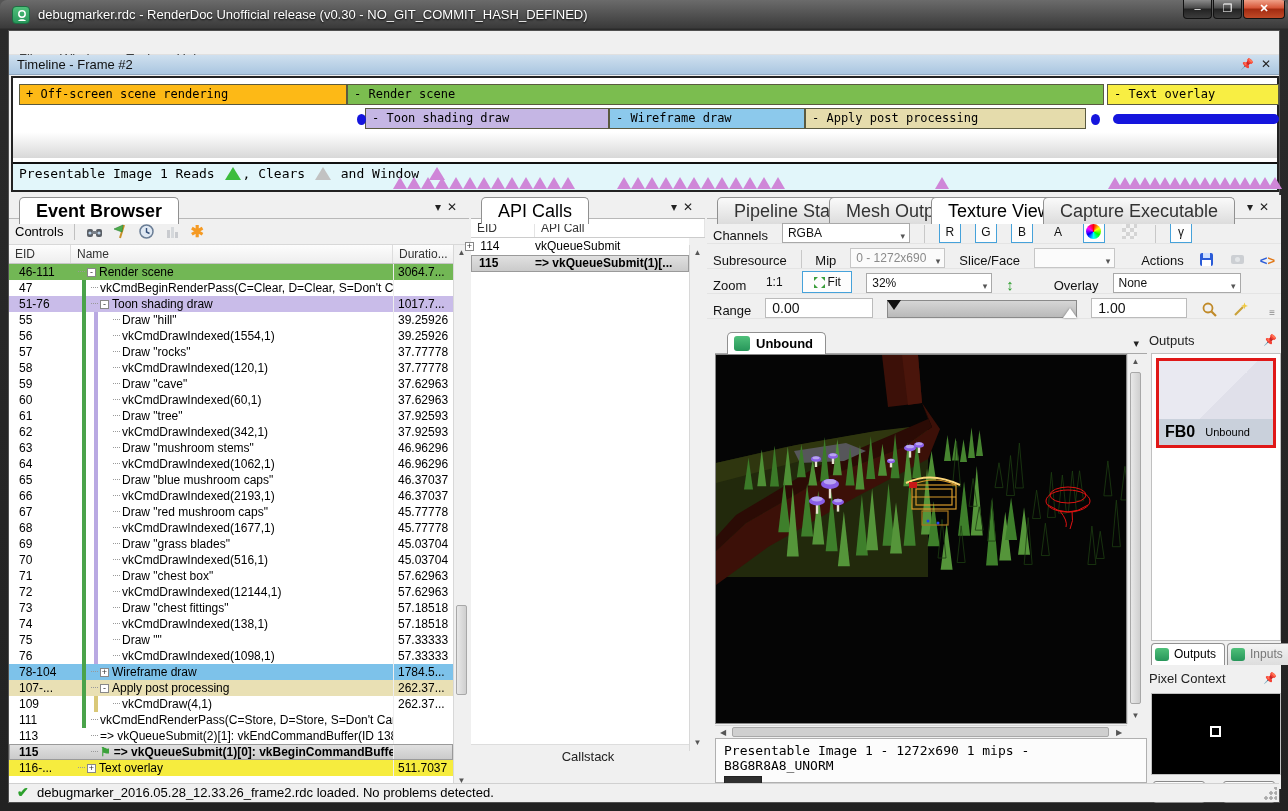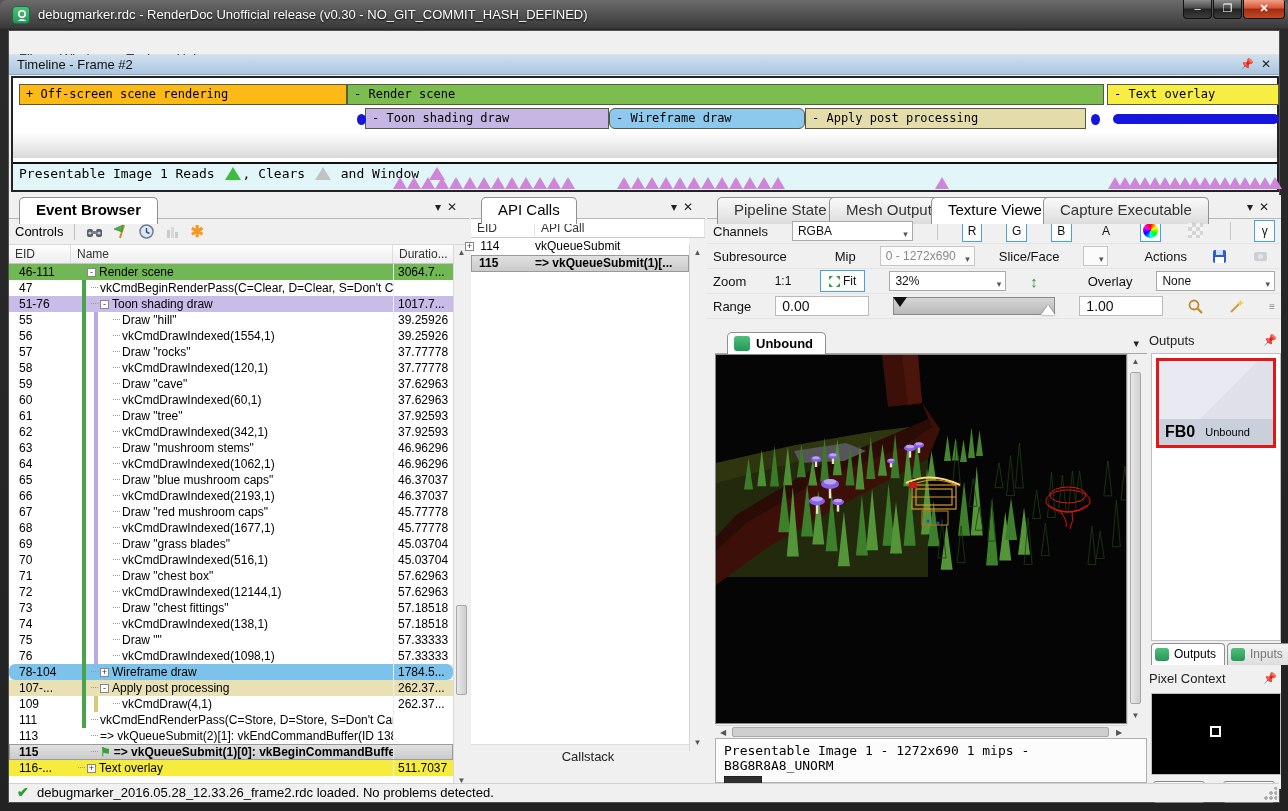--- a/index.html
+++ b/index.html
@@ -19,37 +19,37 @@
   .menubar{position:absolute;left:0;top:0;width:100%;height:24px;background:#f0f0f0;border-bottom:1px solid #e0e0e0;}
   .menubar .mi{display:inline-block;padding:20px 10px;font-size:13px;color:#404040;}
   .menubar .mi::first-letter{text-decoration:underline;}
   
   .tl-head{position:absolute;left:0;top:24px;width:100%;height:20px;background:linear-gradient(#cfe0ef,#aac6e0);font-size:13px;color:#111;padding:2px 8px;border-bottom:1px solid #90a8c0;}
   .tl-head .hbtns{position:absolute;right:8px;top:2px;font-size:12px;color:#222;}
   .tl-body{position:absolute;left:2px;top:45px;width:1268px;height:116px;background:#fff;border:2px solid #222;}
   .tl-bar{position:absolute;height:21px;border:1px solid #5a5a40;font-family:"DejaVu Sans Mono",monospace;font-size:12px;line-height:19px;padding:0 6px;white-space:nowrap;overflow:hidden;color:#000;}
   .tl-bar.r0{top:6px;} .tl-bar.r1{top:30px;}
   .bg-orange{background:#fdb916;} .bg-green{background:#7bbd4f;} .bg-yellow{background:#f8ee43;}
-  .bg-purple{background:#c5b6e4;} .bg-blue{background:#8cc9ec;border-radius:6px;} .bg-tan{background:#e5dcac;}
+  .bg-purple{background:#c5b6e4;} .bg-blue{background:#8cc9ec;} .bg-tan{background:#e5dcac;}
   .bg-dotbar{background:#1515dd;height:10px!important;border:none!important;border-radius:6px;top:36px!important;}
   .dots{position:absolute;display:flex;align-items:center;}
   .dots.r1{top:36px;} .dots.r2{top:62px;}
   .dots i{width:9px;height:11px;border-radius:50%;background:#1515dd;margin-right:8px;}
   .tl-fade{position:absolute;left:0;top:54px;width:100%;height:26px;background:linear-gradient(#fff, #d8d8d8);}
   .tl-band{position:absolute;left:0;top:84px;width:100%;height:28px;background:#e2f6fa;border-top:2px solid #111;font-family:"DejaVu Sans Mono",monospace;font-size:13px;}
   .tl-band .legend{position:absolute;left:6px;top:2px;white-space:nowrap;color:#000;}
   .tri-i{display:inline-block;width:0;height:0;border-left:8px solid transparent;border-right:8px solid transparent;border-bottom:13px solid #3dbd3d;vertical-align:-2px;margin:0 2px;}
   .tri-i.gray{border-bottom-color:#c2c2c2;} .tri-i.pink{border-bottom-color:#cf86d8;}
   .tri{position:absolute;top:13px;display:flex;}
   .tri i{width:0;height:0;border-left:7px solid transparent;border-right:7px solid transparent;border-bottom:12px solid #cf86d8;}
   .tri.tight i{margin-left:-4px;} .tri.tight i:first-child{margin-left:0;}
   
   .panel{position:absolute;top:164px;height:594px;background:#f0f0f0;}
   .tabrow{position:relative;height:24px;border-bottom:1px solid #b8b8b8;}
-  .dtab{position:absolute;top:2px;height:27px;background:#fff;border:1px solid #909090;border-bottom:none;border-radius:5px 5px 0 0;font-size:15px;padding:3px 16px;white-space:nowrap;}
+  .dtab{position:absolute;top:2px;height:27px;background:#fff;border:1px solid #909090;border-bottom:none;border-radius:5px 5px 0 0;font-size:18px;padding:3px 16px;white-space:nowrap;}
   .dtab.inact{background:linear-gradient(#fafafa,#dcdcdc);color:#333;}
   .pbtns{position:absolute;right:6px;top:5px;font-size:12px;color:#222;letter-spacing:6px;}
   
   #eb{left:0;width:460px;}
   .ebtools{height:26px;border-bottom:1px solid #d8d8d8;padding:3px 6px;font-size:13px;display:flex;align-items:center;gap:9px;}
   .ebtools .sep{width:1px;height:16px;background:#c0c0c0;margin:0 2px;}
   .grid-head{display:flex;height:19px;background:linear-gradient(#fdfdfd,#eee);border-bottom:1px solid #c6c6c6;font-size:12px;color:#333;}
   .grid-head span{padding:2px 6px;border-right:1px solid #ddd;}
   .gh-eid{width:62px;} .gh-name{flex:1;} .gh-dur{width:76px;}
   .evlist{position:relative;height:524px;overflow:hidden;background:#fff;width:444px;}
@@ -79,21 +79,21 @@
   .apihead{display:flex;height:19px;background:#fff;border-bottom:1px solid #ccc;font-size:12px;color:#333;}
   .apihead span{padding:2px 6px;border-right:1px solid #e4e4e4;}
   .api-list{background:#fff;height:506px;position:relative;width:218px;}
   .api-row{display:flex;height:17px;font-size:12px;line-height:17px;white-space:nowrap;}
   .api-eid{width:64px;padding-left:8px;flex:none;}
   .api-row .tgl{margin-left:-14px;}
   .api-row.sel{background:linear-gradient(#e2e2e2,#c9c9c9);outline:1px solid #9a9a9a;outline-offset:-1px;font-weight:bold;}
   .callstack{height:22px;text-align:center;font-size:13px;color:#222;padding-top:4px;border-top:1px solid #ddd;}
   
   #rp{left:698px;width:574px;}
-  .toolrow{display:flex;align-items:center;gap:24px;padding:0 6px;font-size:13px;color:#111;height:25px;border-bottom:1px solid #e4e4e4;}
+  .toolrow{display:flex;align-items:flex-end;gap:14px;padding:0 6px;font-size:13px;color:#111;height:25px;border-bottom:1px solid #e4e4e4;}
   .combo{background:#fff;border:1px solid #a9a9a9;height:20px;font-size:12px;line-height:18px;padding:0 18px 0 5px;position:relative;white-space:nowrap;}
   .combo .ca{position:absolute;right:4px;top:3px;font-size:9px;color:#555;}
   .combo.dis{color:#8a8a8a;background:#fbfbfb;border-color:#c6c6c6;}
   .tbtn{width:22px;height:22px;border:1px solid #46a2da;background:#fdfdfd;font-size:12px;text-align:center;line-height:20px;}
   .tbtn.flat{border-color:transparent;background:transparent;}
   .wheel{width:15px;height:15px;border-radius:50%;display:inline-block;vertical-align:-3px;background:conic-gradient(#f00,#ff0,#0f0,#0ff,#00f,#f0f,#f00);}
   .checker{width:15px;height:15px;display:inline-block;vertical-align:-3px;background:repeating-conic-gradient(#c8c8c8 0 25%,#f4f4f4 0 50%) 0 0/8px 8px;opacity:.7;}
   .vsep{width:1px;height:18px;background:#c8c8c8;}
   .rng-field{background:#fff;border:1px solid #bbb;height:20px;font-size:14px;line-height:18px;padding:0 6px;}
   .slider{position:relative;height:18px;background:linear-gradient(#d6d6d6,#b9b9b9);border:1px solid #8a8a8a;}

